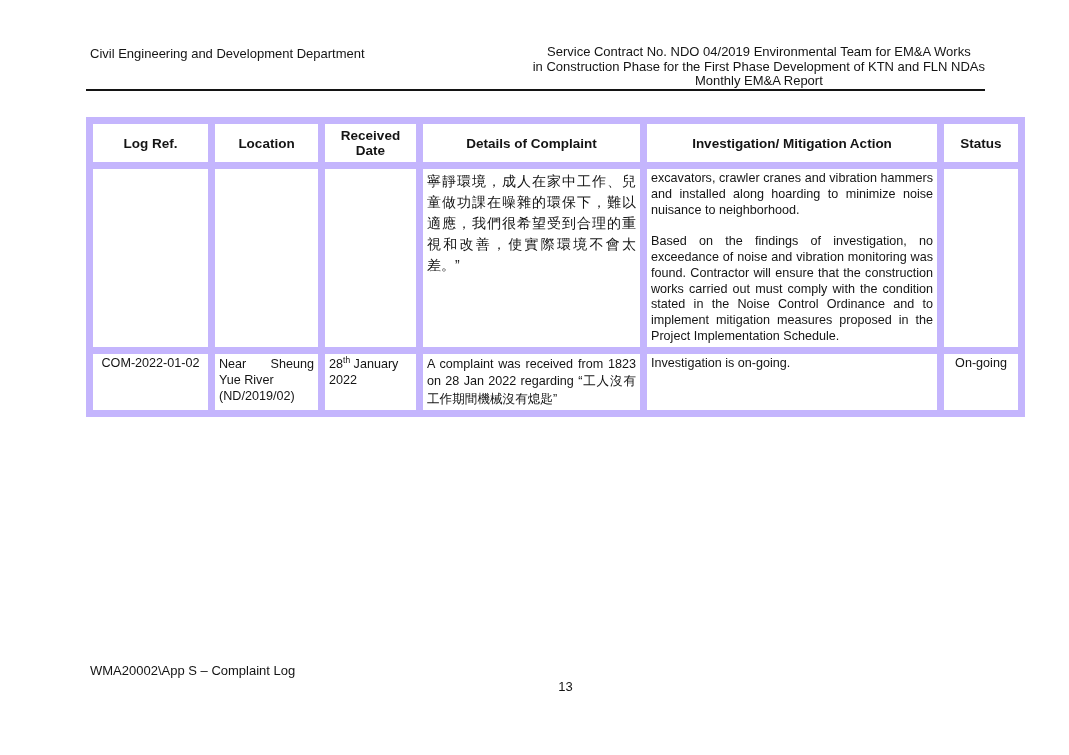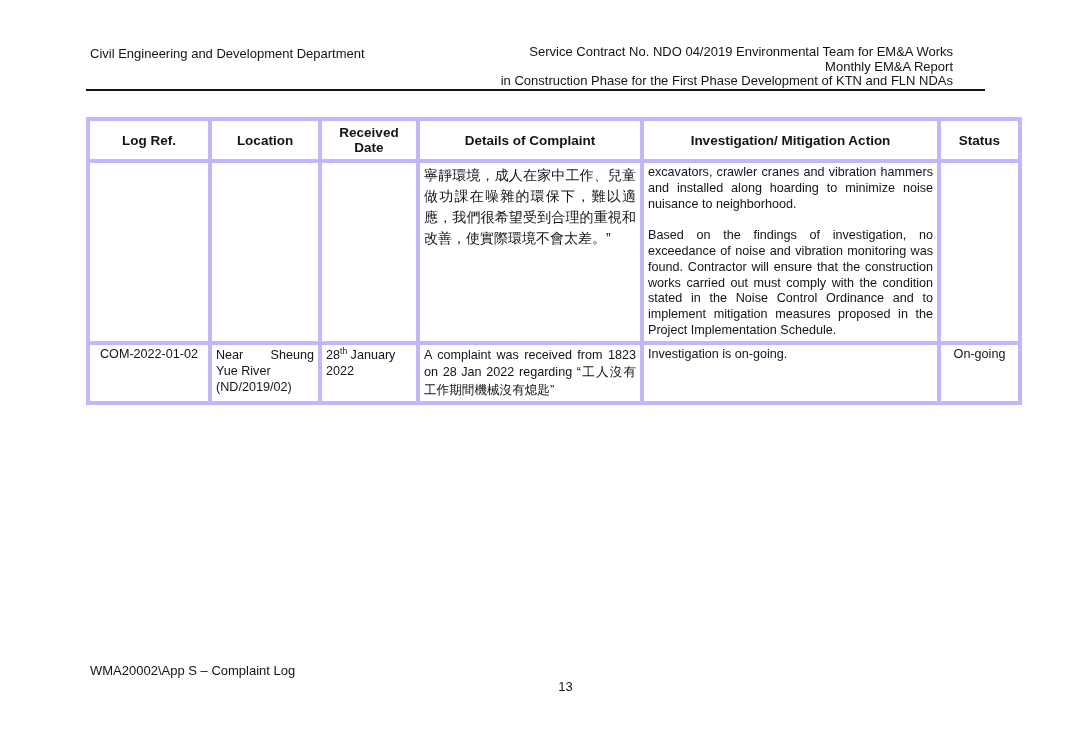--- a/index.html
+++ b/index.html
@@ -20,23 +20,23 @@
   
   .hdr-left {
     position: absolute;
     left: 90px;
     top: 46px;
     font-size: 13px;
     white-space: nowrap;
   }
   .hdr-right {
     position: absolute;
-    right: 108px;
+    right: 76px;
     top: 45px;
-    text-align: right;
+    text-align: center;
     font-size: 13px;
     line-height: 14.6px;
   }
   .hdr-rule {
     position: absolute;
     left: 86px;
     top: 89px;
     width: 899px;
     height: 2px;
     background: #141414;
@@ -48,21 +48,21 @@
     left: 86px;
     top: 117px;
     width: 932px;
     border-collapse: collapse;
     table-layout: fixed;
     border: 2px solid #141414;
     font-size: 12.6px;
   }
   table.log-table th,
   table.log-table td {
-    border: 4px solid #c4b5fd;
+    border: 7px solid #c4b5fd;
     vertical-align: top;
     padding: 2px 4px;
     overflow: hidden;
   }
   table.log-table th {
     font-weight: bold;
     text-align: center;
     vertical-align: middle;
     font-size: 13.5px;
     padding: 4px 2px;
@@ -134,22 +134,22 @@
 </style>
 </head>
 <body>
 
 <div class="page">
 
   <div class="hdr-left">Civil Engineering and Development Department</div>
 
   <div class="hdr-right">
     <div>Service Contract No. NDO 04/2019 Environmental Team for EM&amp;A Works</div>
+    <div>in Construction Phase for the First Phase Development of KTN and FLN NDAs</div>
     <div>Monthly EM&amp;A Report</div>
-    <div>in Construction Phase for the First Phase Development of KTN and FLN NDAs</div>
   </div>
 
   <div class="hdr-rule"></div>
 
   <table class="log-table">
     <colgroup>
       <col style="width:122px">
       <col style="width:110px">
       <col style="width:98px">
       <col style="width:224px">

